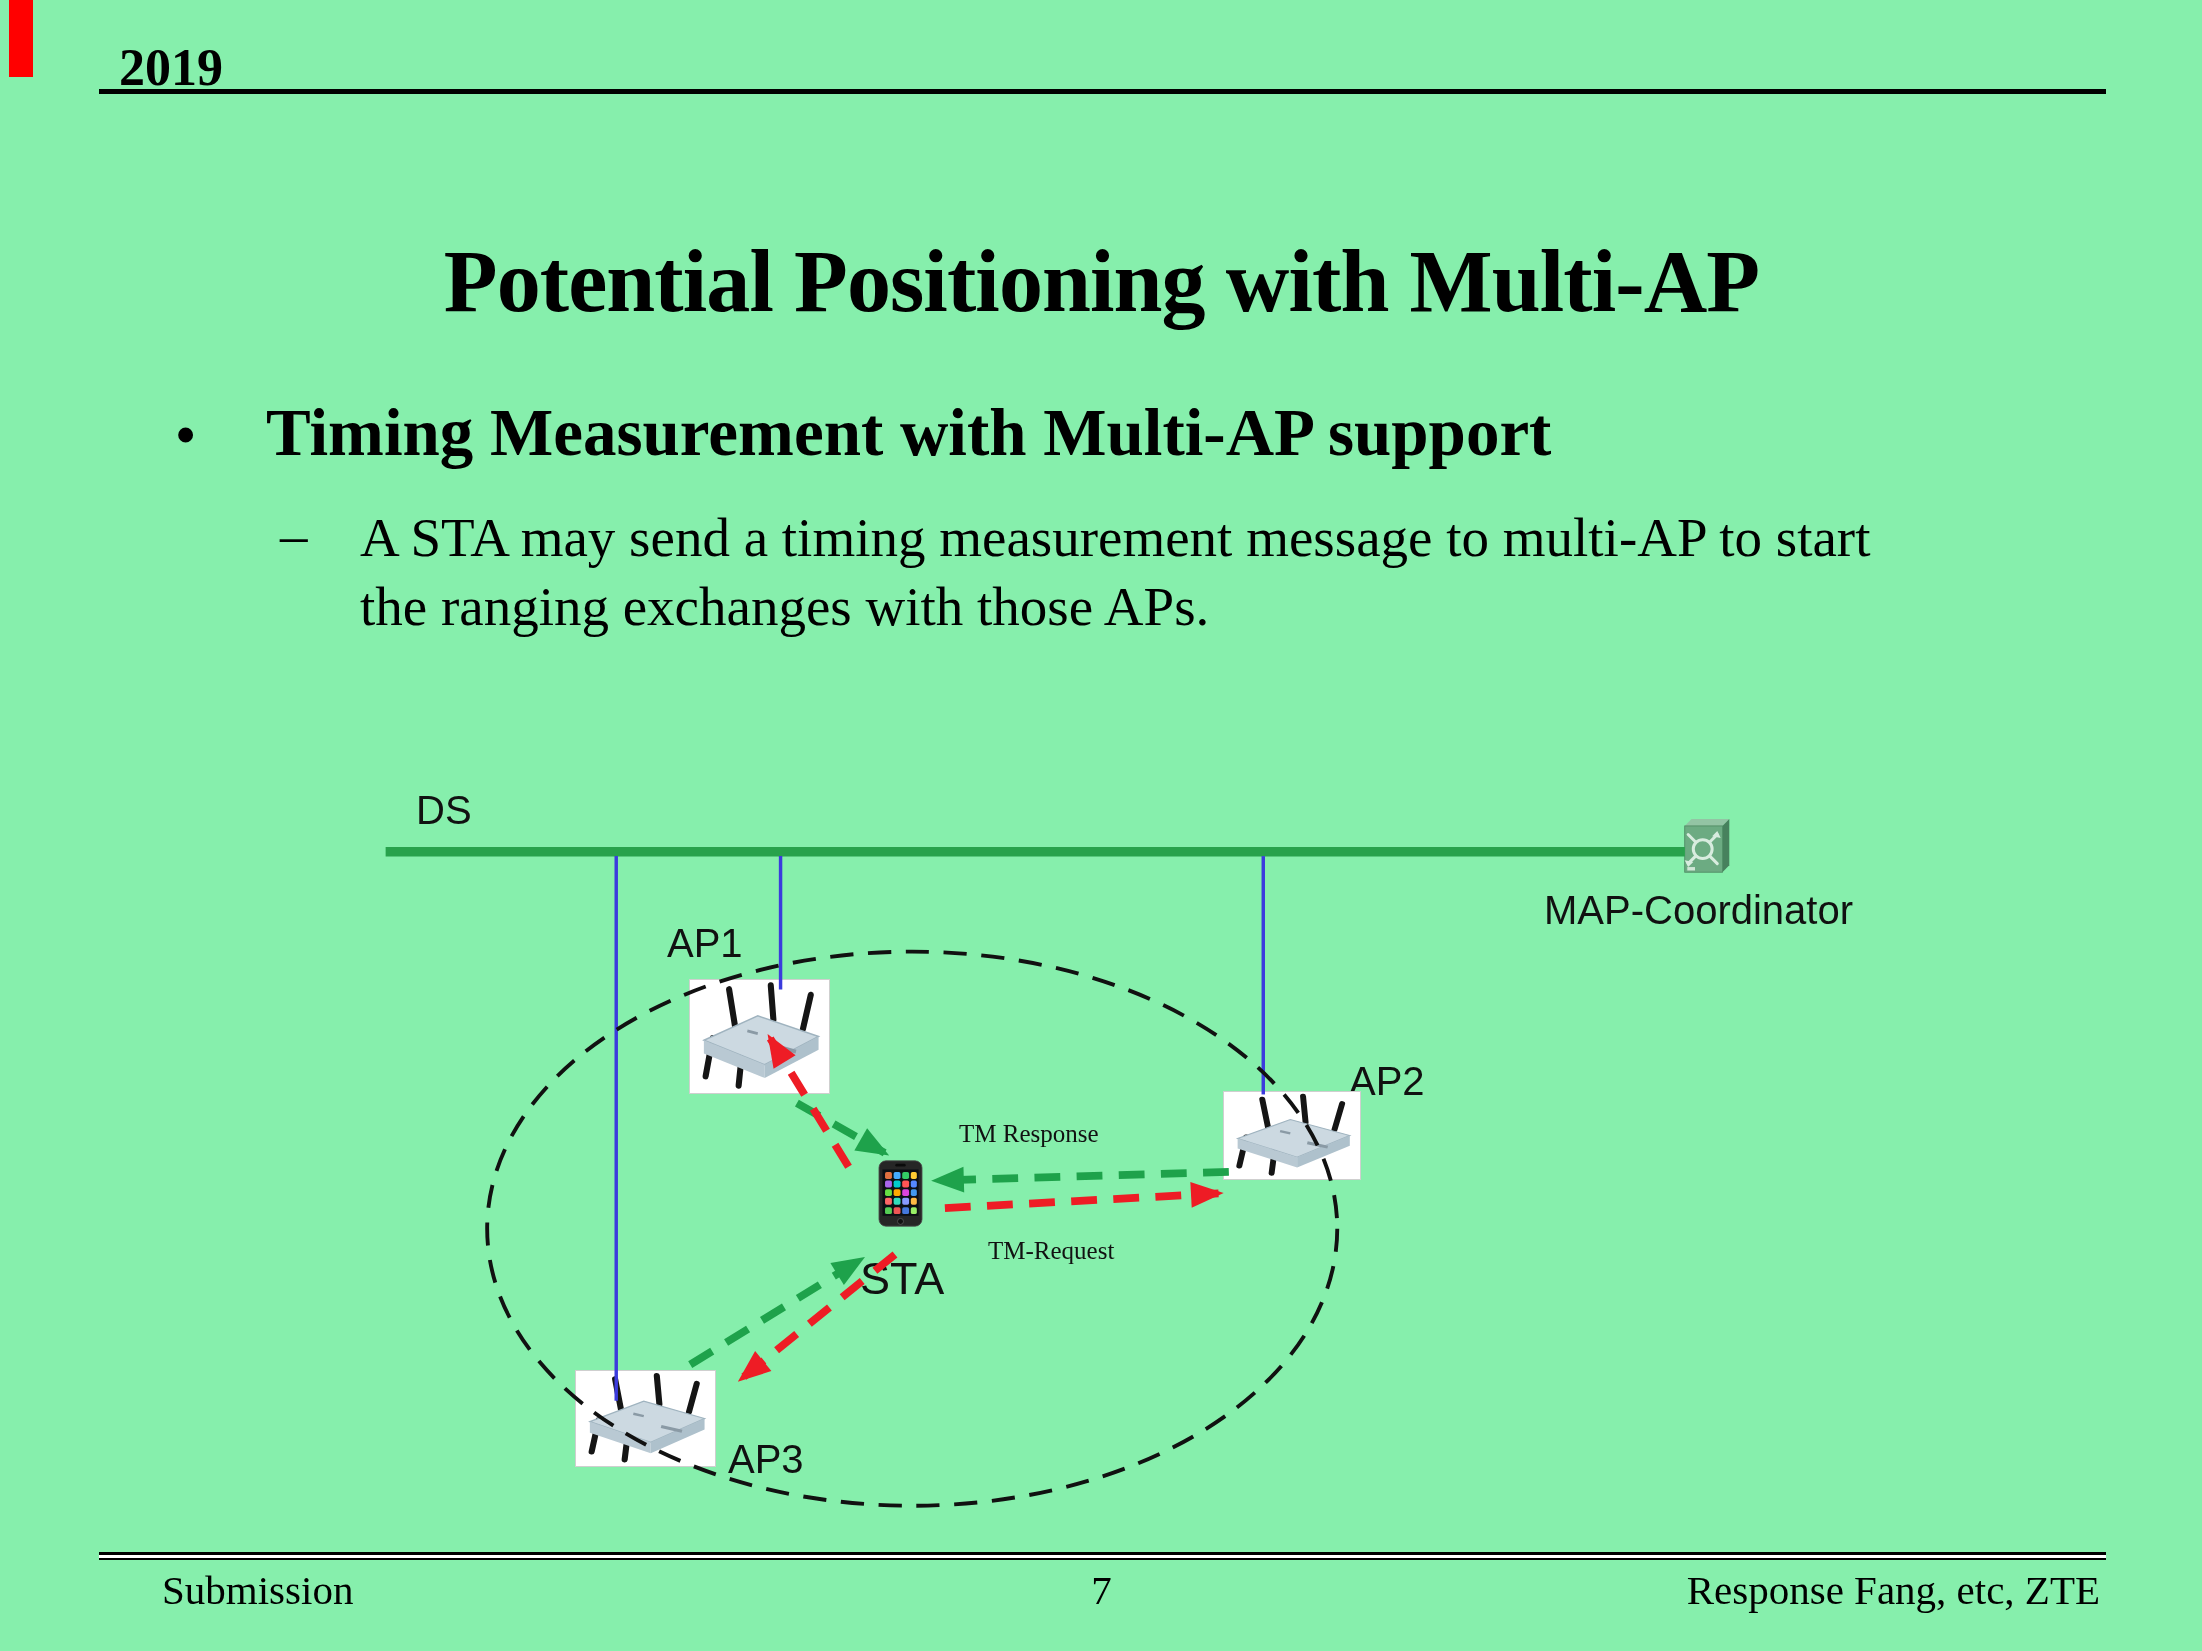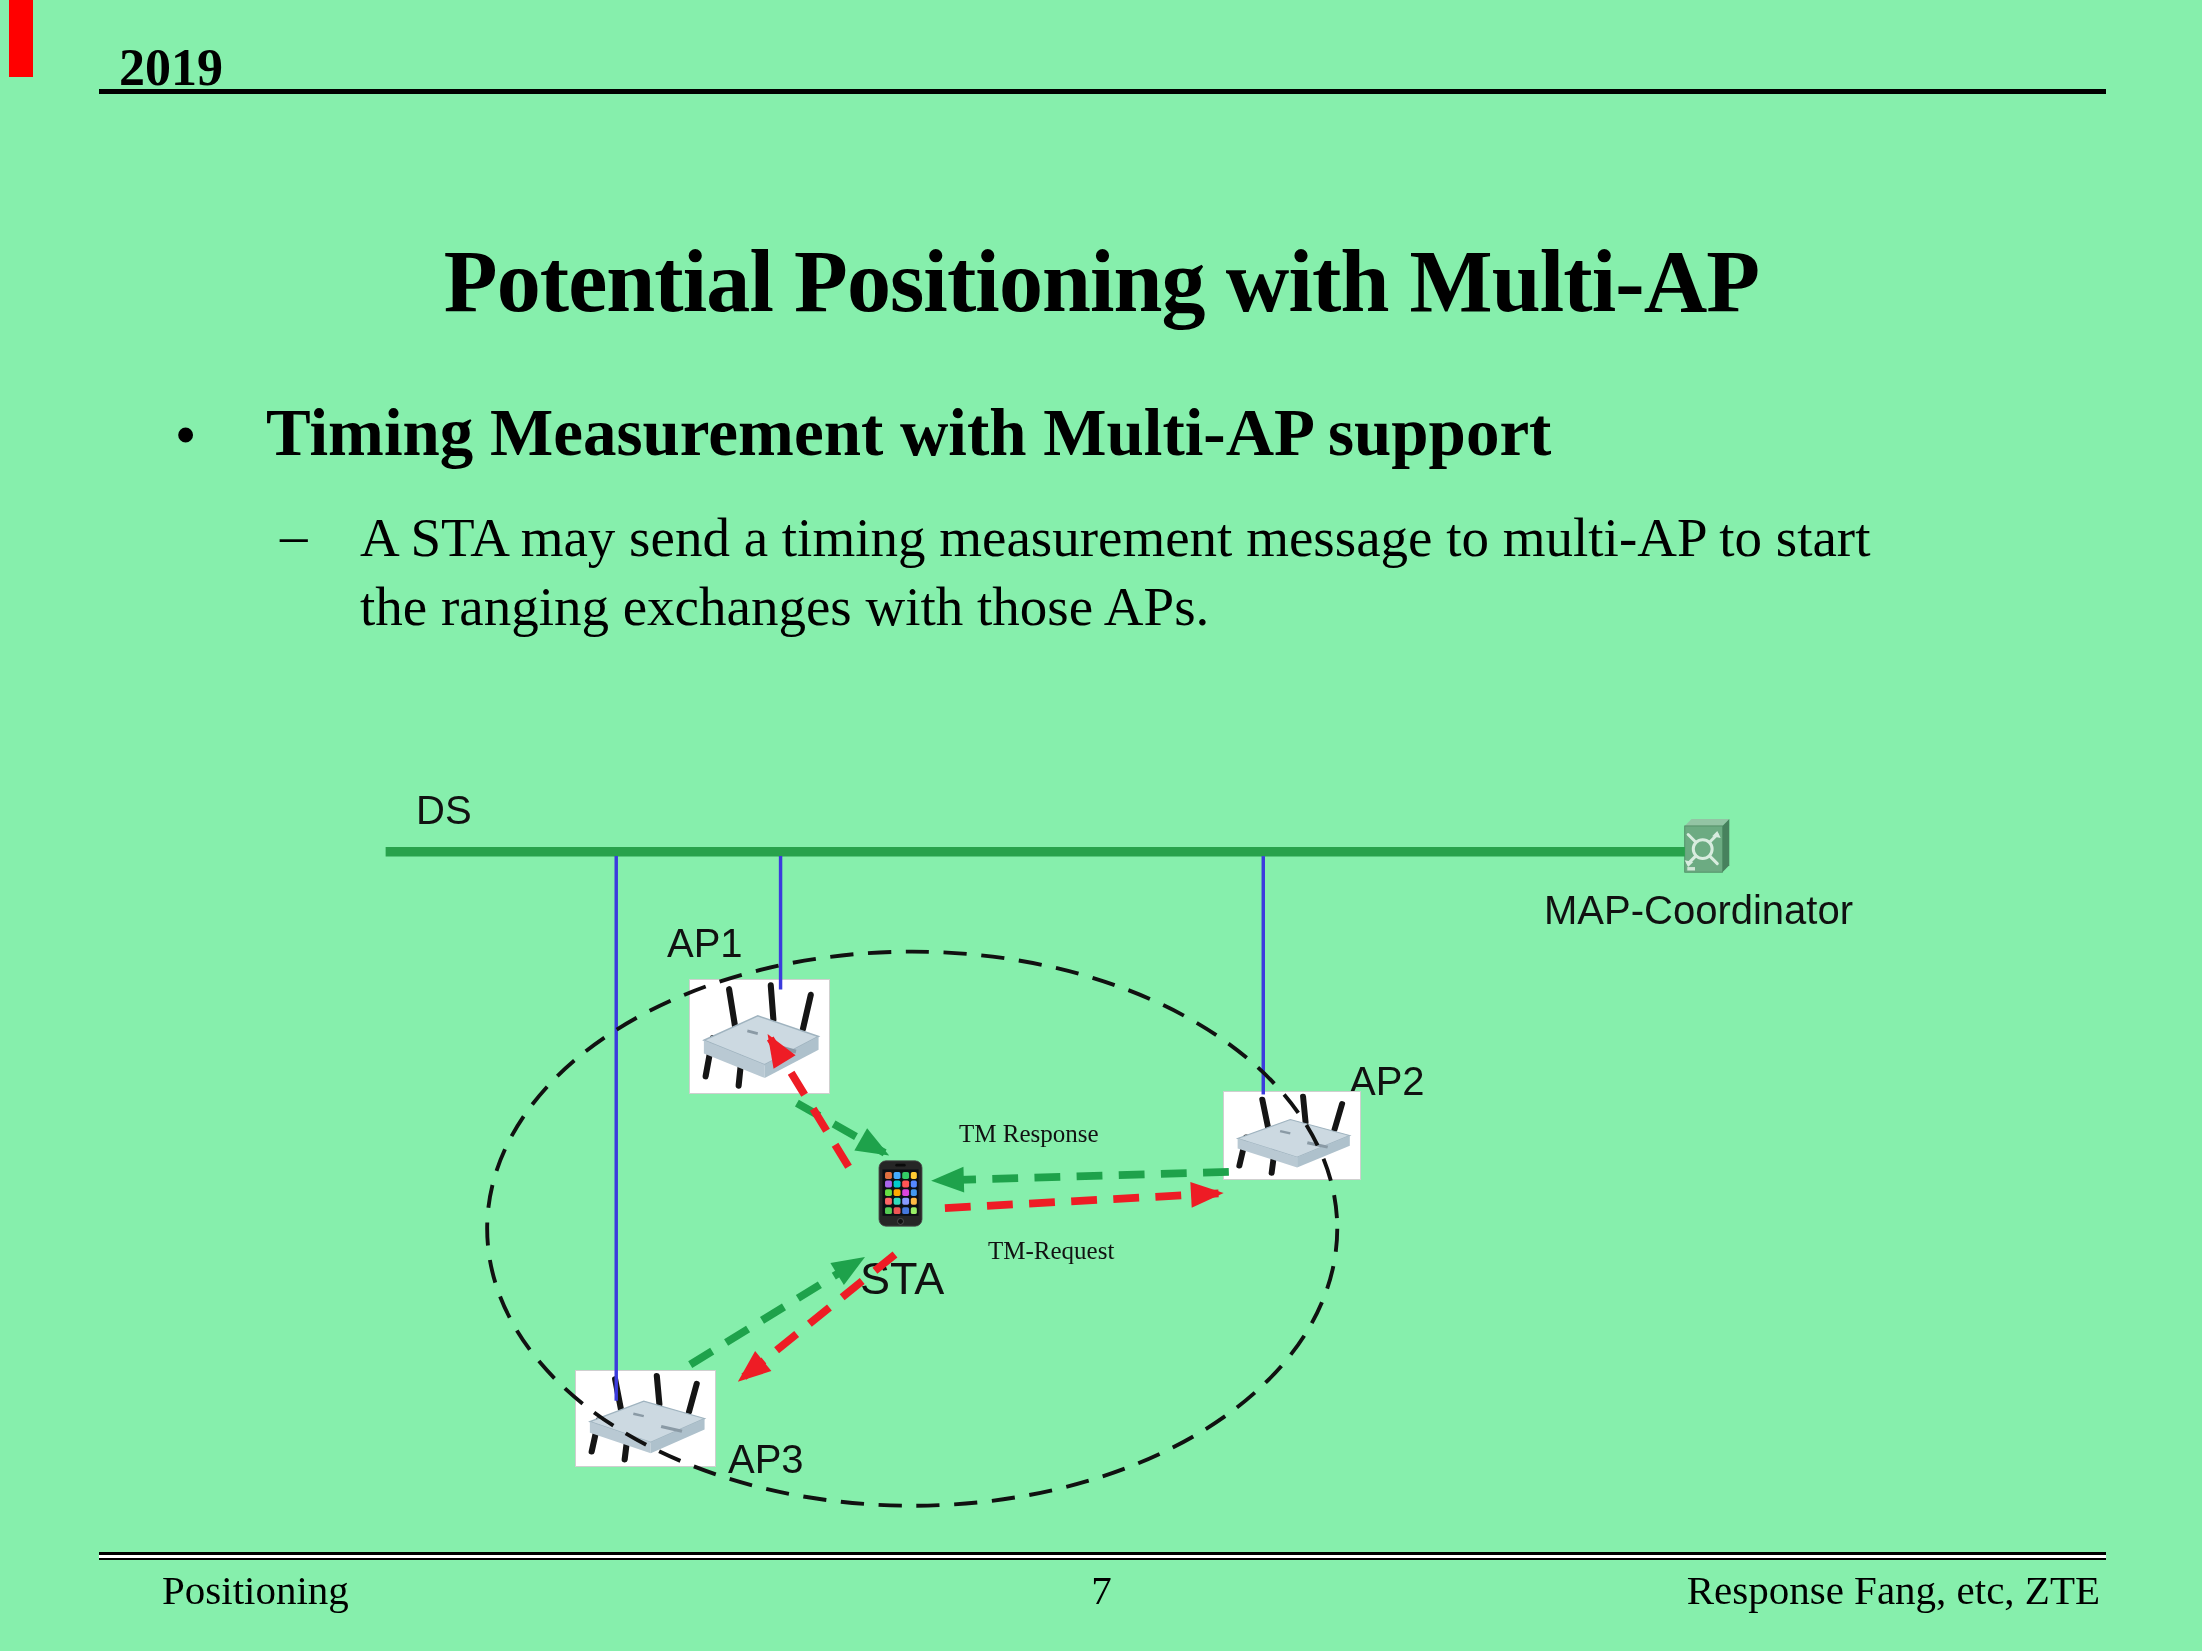--- a/index.html
+++ b/index.html
@@ -200,18 +200,18 @@
       <line x1="926" y1="1282" x2="1028" y2="1340" stroke="var(--c-resp,#1ea24b)" marker-end="url(#ah-green)"></line>
       <line x1="986" y1="1356" x2="895" y2="1207" stroke="var(--c-req,#ee1c25)" marker-end="url(#ah-red)"></line>
       <line x1="1428" y1="1362" x2="1088" y2="1372" stroke="var(--c-resp,#1ea24b)" marker-end="url(#ah-green)"></line>
       <line x1="1098" y1="1404" x2="1416" y2="1387" stroke="var(--c-req,#ee1c25)" marker-end="url(#ah-red)"></line>
       <line x1="802" y1="1586" x2="1000" y2="1464" stroke="var(--c-resp,#1ea24b)" marker-end="url(#ah-green)"></line>
       <line x1="1040" y1="1458" x2="862" y2="1602" stroke="var(--c-req,#ee1c25)" marker-end="url(#ah-red)"></line>
     </g>
   </svg>
 
   <div class="ftr-rule"></div>
-  <div class="ftr-left">Positioning</div>
+  <div class="ftr-left">Submission</div>
   <div class="ftr-center">7</div>
   <div class="ftr-right">Response Fang, etc, ZTE</div>
 
 </div>
 
 
 </body></html>

